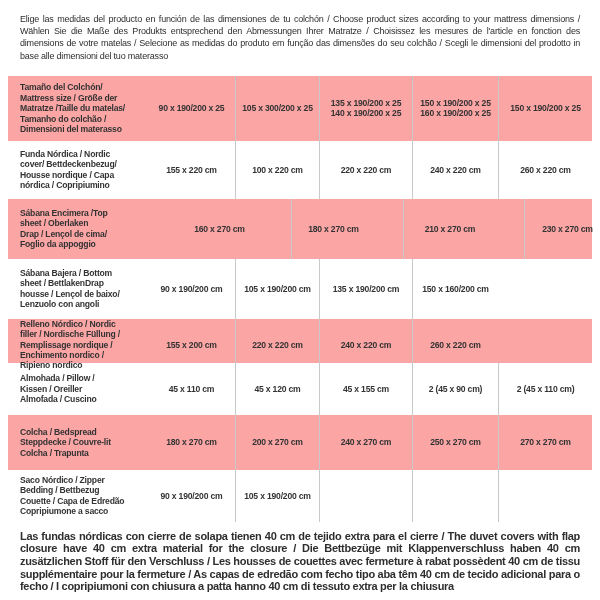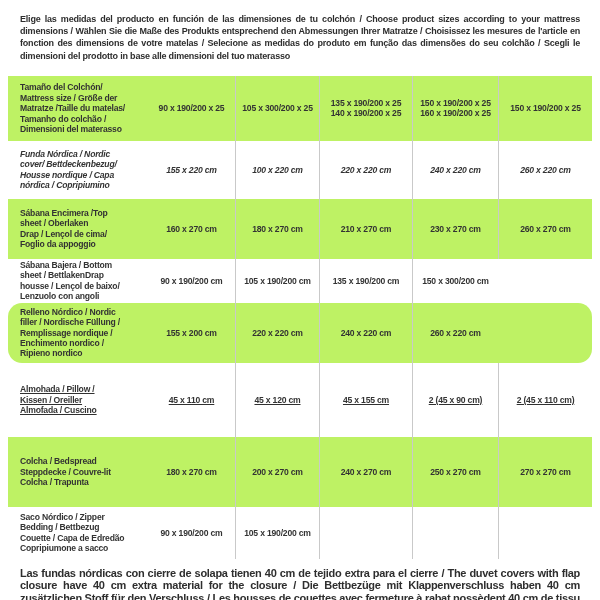--- a/index.html
+++ b/index.html
@@ -3,36 +3,36 @@
 <meta charset="utf-8">
 <style>
   html,body{margin:0;padding:0;}
   body{
     width:600px;height:600px;background:#ffffff;overflow:hidden;
     font-family:"Liberation Sans", sans-serif;color:#303030;
     -webkit-font-smoothing:antialiased;
   }
   .intro{
     margin:13px 20px 0 20px;
-    font-size:9px;font-weight:700;line-height:12.2px;
+    font-size:9px;font-weight:400;line-height:12.2px;
     letter-spacing:-0.2px;text-align:justify;color:#2e2e2e;
   }
   .size-table{margin:14px 8px 0 8px;}
   .trow{
     display:grid;
     grid-template-columns:140px 87px 84px 93px 86px 94px;
   }
-  .trow.shade{background:#bef264;}
+  .trow.shade{background:#fca5a5;}
   .trow:nth-child(1){height:65px;}
-  .trow:nth-child(2){height:58px;font-style:italic;}
-  .trow:nth-child(3){height:60px;}
-  .trow:nth-child(4){height:44px;}
-  .trow:nth-child(5){height:60px;border-radius:14px;}
-  .trow:nth-child(6){height:74px;text-decoration:underline;}
-  .trow:nth-child(7){height:70px;}
+  .trow:nth-child(2){height:58px;}
+  .trow:nth-child(3){height:60px;gap:28px;}
+  .trow:nth-child(4){height:60px;}
+  .trow:nth-child(5){height:44px;}
+  .trow:nth-child(6){height:52px;}
+  .trow:nth-child(7){height:55px;}
   .trow:nth-child(8){height:52px;}
   .cell{
     display:flex;align-items:center;justify-content:center;
     text-align:center;white-space:pre-line;
     font-size:8.6px;font-weight:700;line-height:10.4px;
     letter-spacing:-0.2px;color:#333333;
   }
   .cell.label{
     justify-content:flex-start;text-align:left;padding-left:12px;padding-right:4px;
   }
@@ -92,21 +92,21 @@
     </div>
 
     <div class="trow">
       <div class="cell label">Sábana Bajera / Bottom
 sheet / BettlakenDrap
 housse / Lençol de baixo/
 Lenzuolo con angoli</div>
       <div class="cell">90 x 190/200 cm</div>
       <div class="cell">105 x 190/200 cm</div>
       <div class="cell">135 x 190/200 cm</div>
-      <div class="cell">150 x 300/200 cm</div>
+      <div class="cell">150 x 160/200 cm</div>
     </div>
 
     <div class="trow shade">
       <div class="cell label">Relleno Nórdico / Nordic
 filler / Nordische Füllung /
 Remplissage nordique /
 Enchimento nordico /
 Ripieno nordico</div>
       <div class="cell">155 x 200 cm</div>
       <div class="cell">220 x 220 cm</div>

